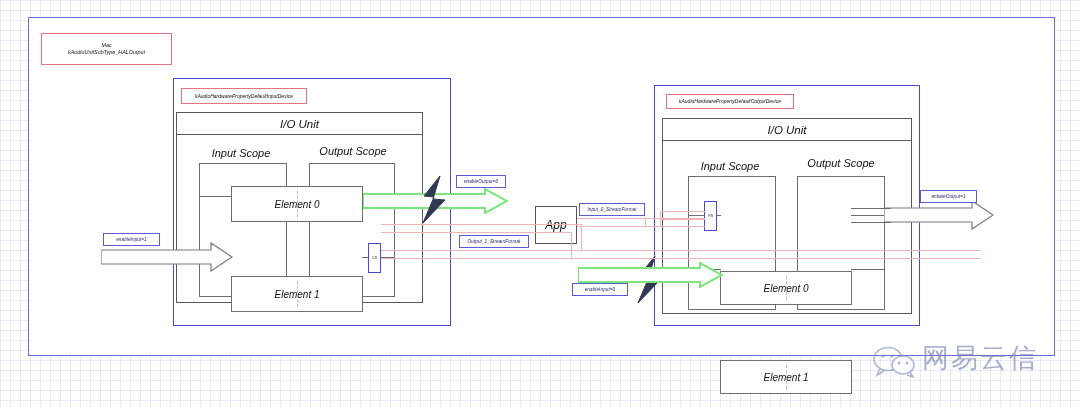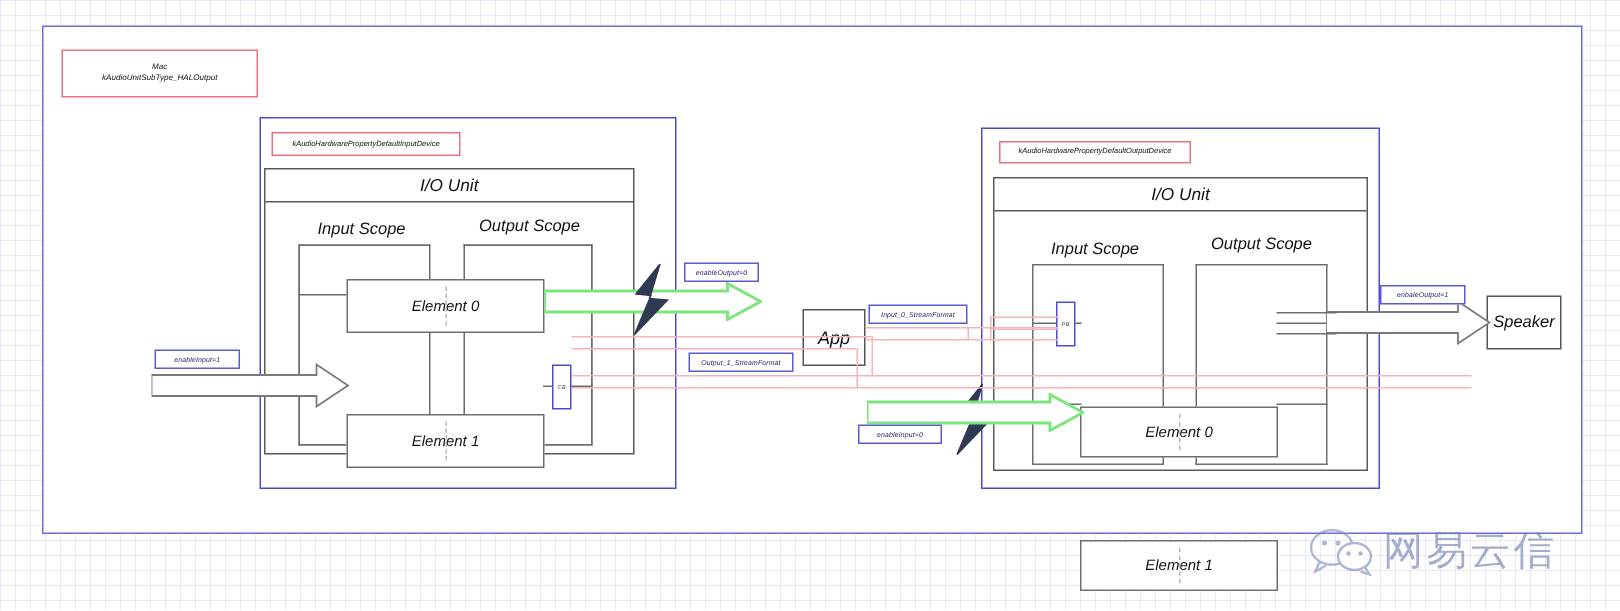--- a/index.html
+++ b/index.html
@@ -89,21 +89,21 @@
   
   .block-arrow{position:absolute;}
   
   .green-arrow{position:absolute;}
   
   .bolt{position:absolute;}
 
   
   #watermark{
     left:872px;top:344px;width:190px;height:46px;
-    display:flex;align-items:center;gap:6px;
+    display:flex;align-items:flex-start;gap:6px;
     opacity:.62;
   }
   #wm-text{
     font-family:"DejaVu Sans", sans-serif;
     font-size:27px;color:#6f7fb0;letter-spacing:2px;
     line-height:1;
   }
 </style>
 </head>
 <body>
@@ -180,23 +180,20 @@
     <span>Element 0</span>
   </div>
   <div class="abs element ctr" style="left:720px;top:254px;width:132px;height:34px;">
     <span>Element 1</span>
   </div>
   <div class="abs tab ctr" style="left:704px;top:201px;width:13px;height:30px;">PB</div>
 
   <div class="abs plain-box ctr" id="app">
     <span>App</span>
   </div>
-  <div class="abs plain-box ctr" id="speaker">
-    <span>Speaker</span>
-  </div>
 
   <svg class="block-arrow" style="left:101px;top:242px;width:132px;height:30px;" viewBox="0 0 132 30">
     <path d="M0,8 L110,8 L110,1 L131,15 L110,29 L110,22 L0,22 Z" fill="#ffffff" stroke="#7a7a7a" stroke-width="1.2"></path>
   </svg>
 
   <svg class="green-arrow" style="left:363px;top:188px;width:145px;height:26px;" viewBox="0 0 145 26">
     <path d="M0,6 L122,6 L122,1 L144,13 L122,25 L122,20 L0,20 Z" fill="#ffffff" stroke="#7ee57e" stroke-width="2"></path>
   </svg>
 
   <svg class="bolt" style="left:421px;top:176px;width:26px;height:48px;" viewBox="0 0 26 48">

